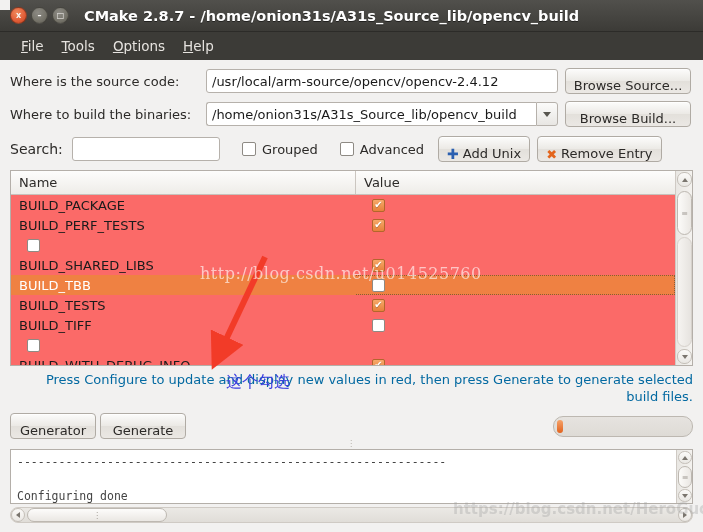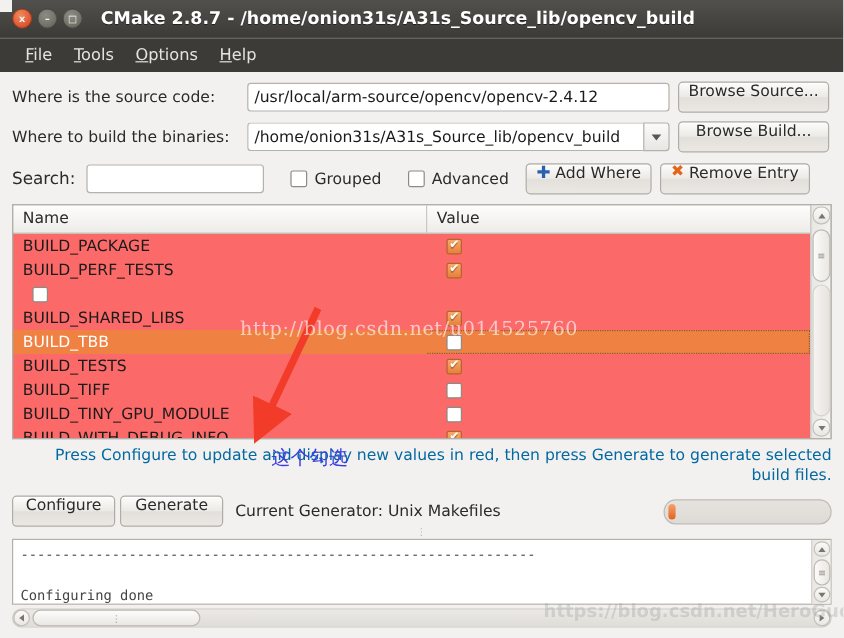--- a/index.html
+++ b/index.html
@@ -111,21 +111,21 @@
     border-top: 5px solid #585650;
   }
 
   .btn {
     height: 26px;
     background: linear-gradient(to bottom, #fcfcfb 0%, #eceae6 48%, #e3e0db 52%, #ebe8e4 100%);
     border: 1px solid #b0aba4;
     border-radius: 4px;
     font-size: 13px;
     color: #2c2a28;
-    display: inline-flex; align-items: flex-start; justify-content: center;
+    display: inline-flex; align-items: flex-end; justify-content: center;
     gap: 4px;
     padding: 0 8px;
     white-space: nowrap;
     box-shadow: inset 0 1px 0 rgba(255,255,255,.8);
   }
   .browse { width: 126px; margin-left: 7px; }
 
   #search-row { margin-top: 9px; }
   .searchlbl { width: 62px; font-size: 14px; }
   #search-input {
@@ -428,21 +428,21 @@
         <span>Grouped</span>
       </div>
 
       <div class="chk-wrap">
         <div class="chkbox"></div>
         <span>Advanced</span>
       </div>
 
       <div class="btn" style="margin-left:14px;">
         <span class="plus-icon">✚</span>
-        <span>Add Where</span>
+        <span>Add Unix</span>
       </div>
       <div class="btn" style="margin-left:7px;">
         <span class="x-icon">✖</span>
         <span>Remove Entry</span>
       </div>
     </div>
 
     <div class="tablebox">
       <div class="tbl-main">
         <div class="thead">
@@ -485,21 +485,20 @@
                 <div class="cbx on"></div>
               </div>
             </div>
             <div class="trow">
               <div class="tcell-name">BUILD_TIFF</div>
               <div class="tcell-val">
                 <div class="cbx"></div>
               </div>
             </div>
             <div class="trow">
-              <div class="tcell-name">BUILD_TINY_GPU_MODULE</div>
               <div class="tcell-val">
                 <div class="cbx"></div>
               </div>
             </div>
             <div class="trow">
               <div class="tcell-name">BUILD_WITH_DEBUG_INFO</div>
               <div class="tcell-val">
                 <div class="cbx on"></div>
               </div>
             </div>
@@ -515,26 +514,25 @@
         <div class="vs-btn down">
             <i></i>
           </div>
       </div>
     </div>
 
     <div class="hint">Press Configure to update and display new values in red, then press Generate to generate selected build files.</div>
 
     <div class="actionrow">
       <div class="btn" id="configure-btn">
-        <span>Configure</span>
+        <span>Generator</span>
       </div>
       <div class="btn" id="generate-btn">
         <span>Generate</span>
       </div>
-      <div class="genlabel">Current Generator: Unix Makefiles</div>
       <div class="progress">
         <div class="progress-fill" style="width: 6px;"></div>
       </div>
     </div>
 
     <div class="grip">⋮</div>
 
     <div class="logbox">
       <div class="log-main" id="log-lines">
           <div>--------------------------------------------------------------</div>

